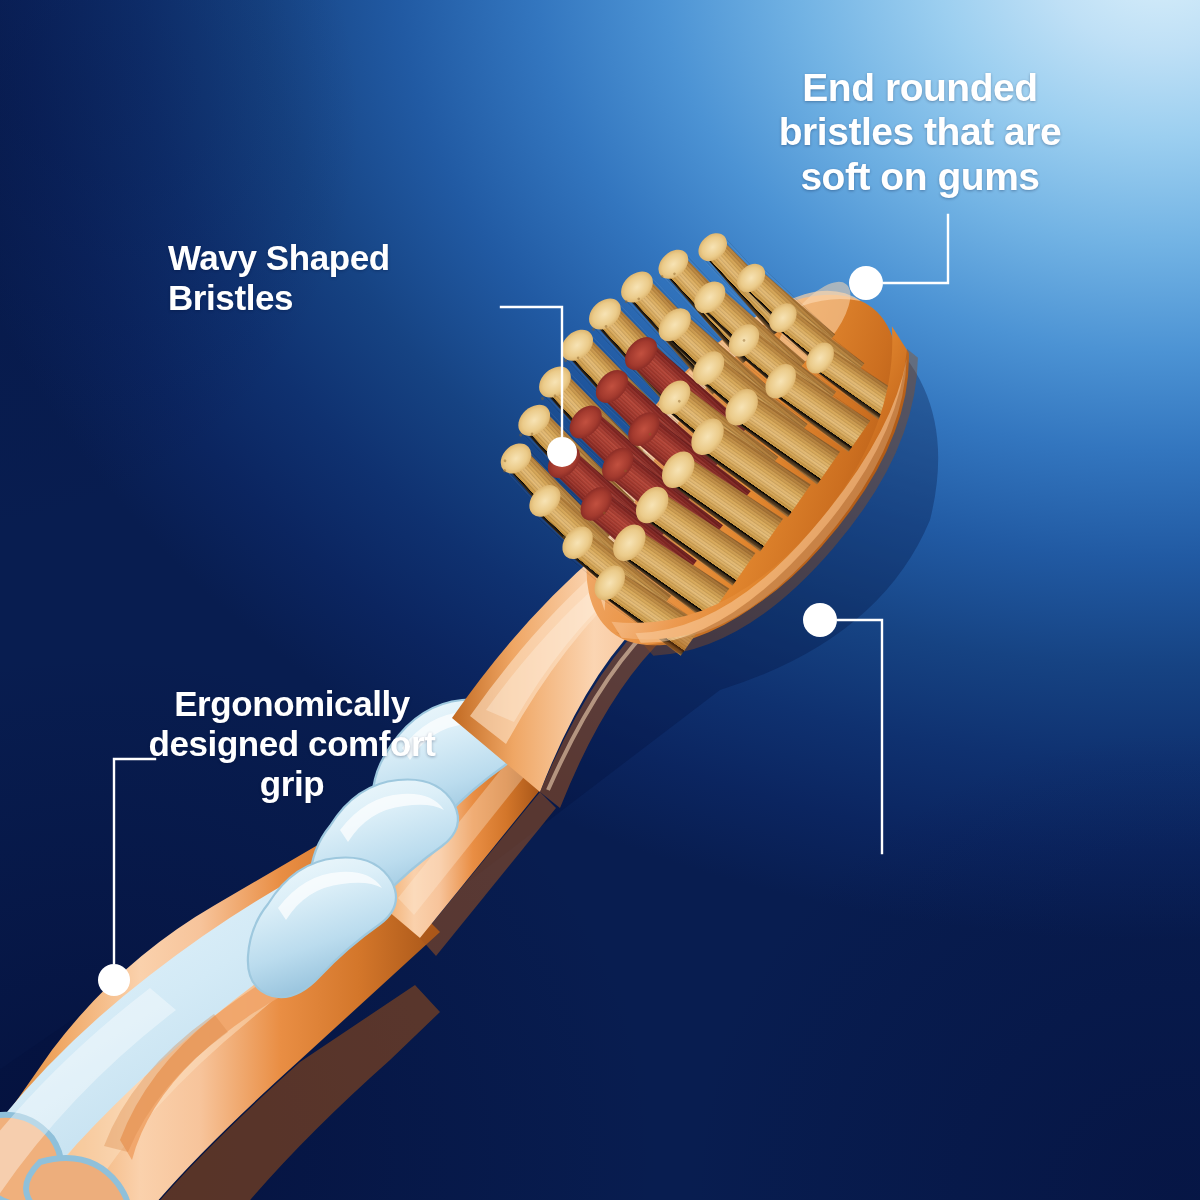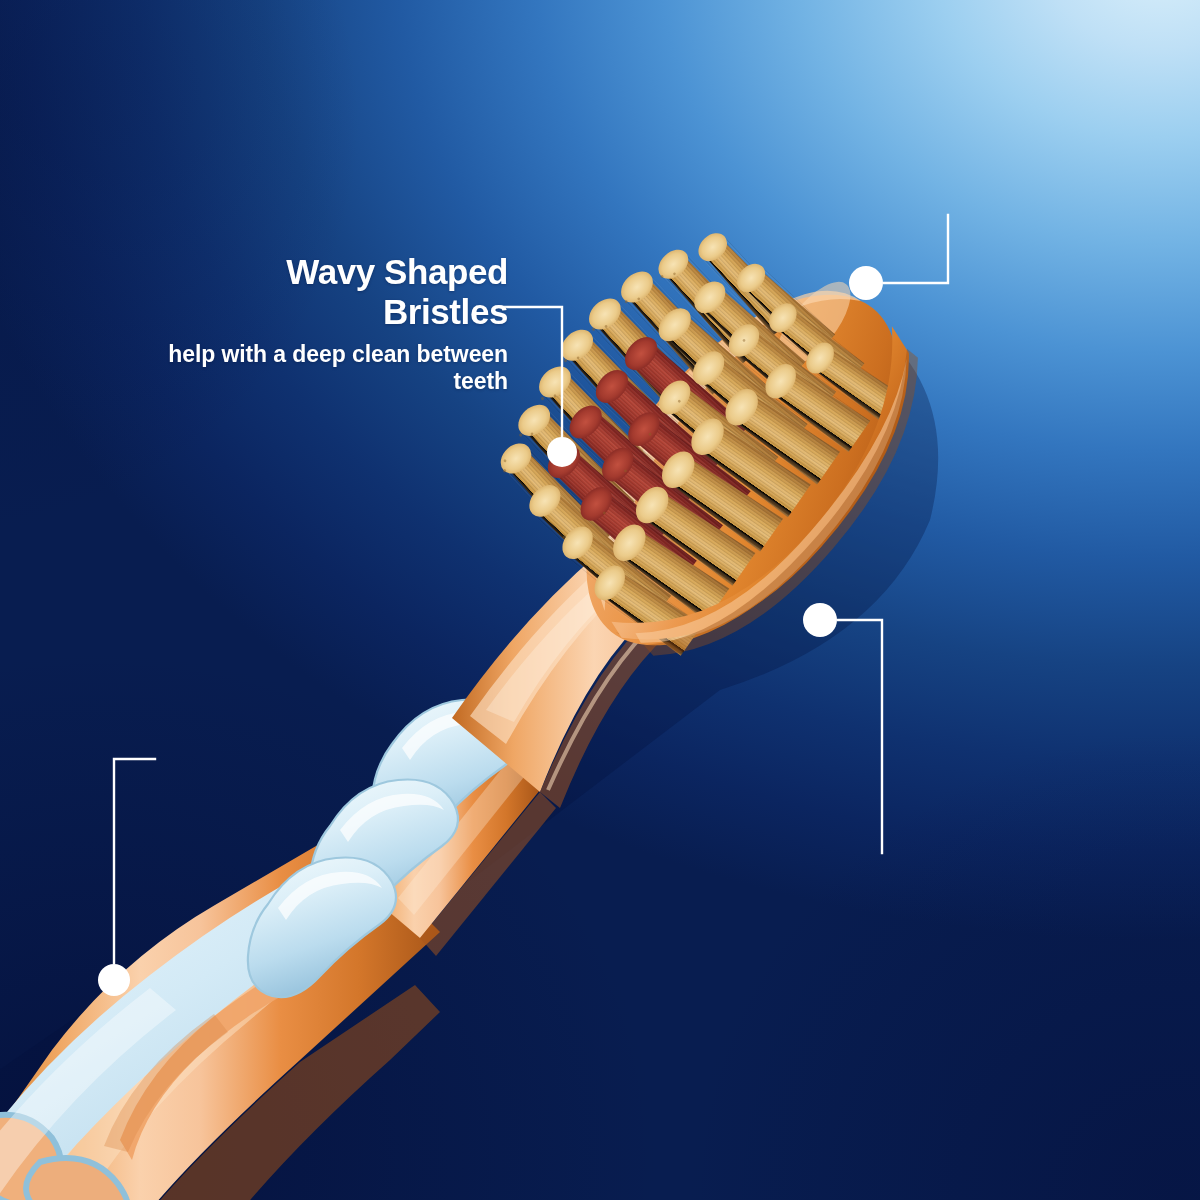--- a/index.html
+++ b/index.html
@@ -34,21 +34,21 @@
     line-height:1.14;
   }
   .sub{
     font-weight:700;letter-spacing:-.004em;line-height:1.18;
     text-shadow:0 1px 3px rgba(4,16,50,.30);
   }
 
   #c-end{left:744px;top:66px;width:352px;text-align:center;}
   #c-end .ttl{font-size:39px;}
 
-  #c-wavy{left:168px;top:252px;width:340px;text-align:right;}
+  #c-wavy{left:168px;top:238px;width:340px;text-align:left;}
   #c-wavy .ttl{font-size:35px;}
   #c-wavy .sub{font-size:23px;margin-top:9px;}
 
   #c-ergo{left:112px;top:684px;width:360px;text-align:center;}
   #c-ergo .ttl{font-size:35px;}
 
   #c-tongue{left:688px;top:852px;width:350px;text-align:center;}
   #c-tongue .ttl{font-size:35px;}
 
   
@@ -566,21 +566,26 @@
       <path class="lead" d="M 155 759 L 114 759 L 114 963"></path>
       <circle class="dot" cx="114" cy="980" r="16"></circle>
     </g>
 
     <g>
       <path class="lead" d="M 882 853 L 882 620 L 838 620"></path>
       <circle class="dot" cx="820" cy="620" r="17"></circle>
     </g>
   </svg>
 
+  <div class="callout" id="c-end">
+    <div class="ttl">End rounded bristles that are soft on gums</div>
+  </div>
 
   <div class="callout" id="c-wavy">
     <div class="ttl">Wavy Shaped Bristles</div>
-    <div class="sub">help with a deep clean between teeth</div>
   </div>
 
+  <div class="callout" id="c-ergo">
+    <div class="ttl">Ergonomically designed comfort grip</div>
+  </div>
 
 
 </div>
 
 </body></html>

